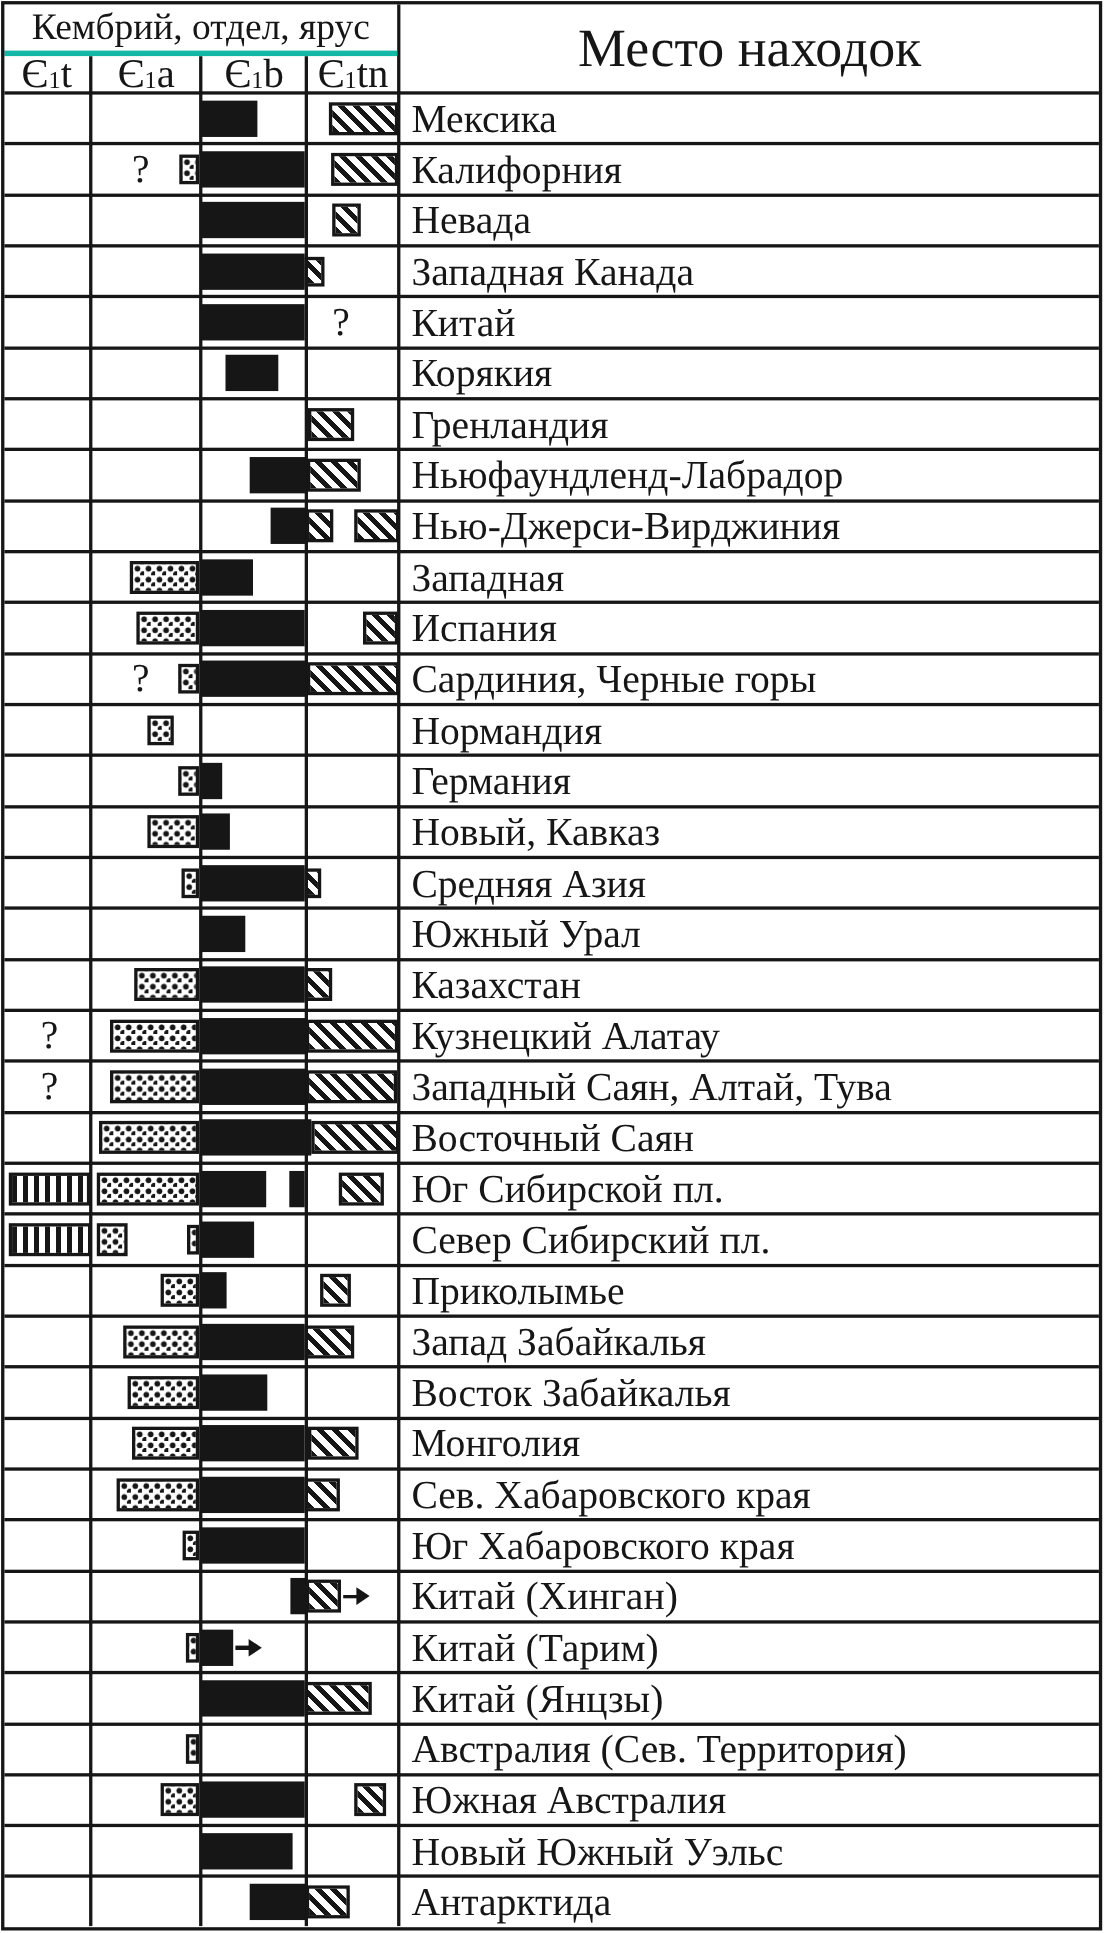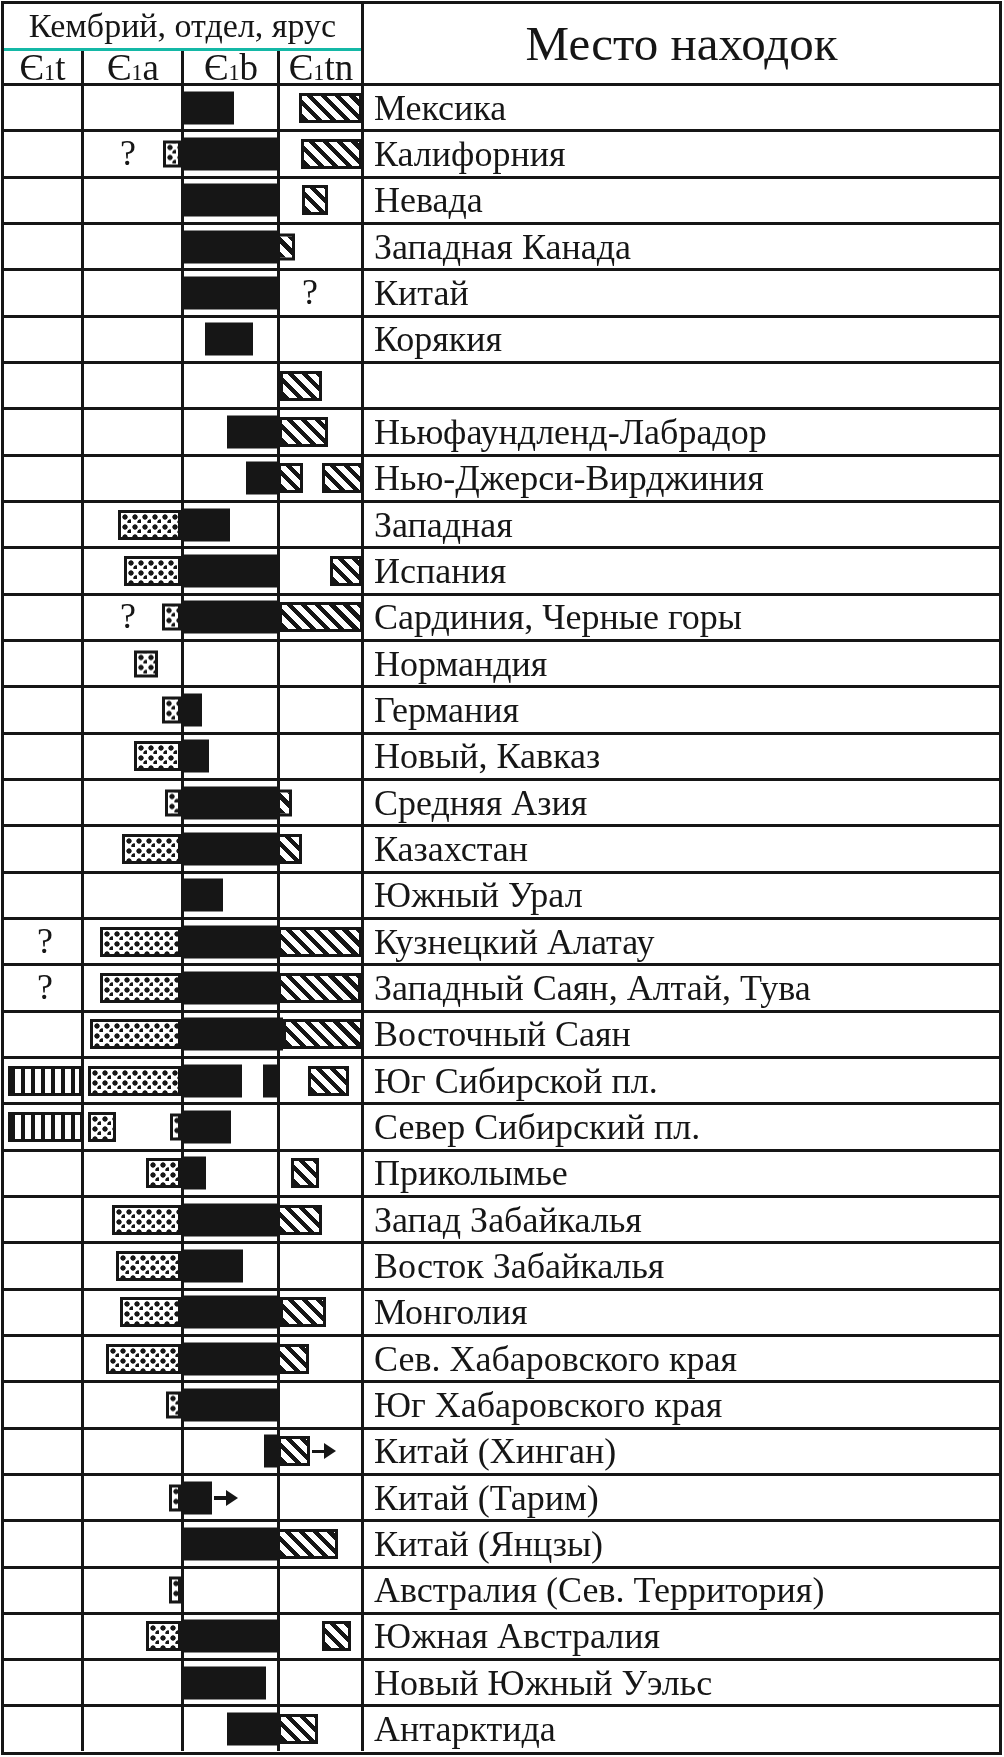--- a/index.html
+++ b/index.html
@@ -4,21 +4,21 @@
 <style>
   html,body{margin:0;padding:0;background:#ffffff;}
   .figure{
     position:relative;width:1004px;height:1757px;background:#fff;
     font-family:"Liberation Serif","DejaVu Serif",serif;color:#161616;overflow:hidden;
   }
   .frame{position:absolute;left:1px;top:1px;width:1001px;height:1754px;
     border:3px solid #161616;box-sizing:border-box;z-index:3;pointer-events:none;}
   
   .group-label{position:absolute;left:4px;top:4px;width:357px;height:47px;box-sizing:border-box;
-    border-bottom:3px solid #14b8a6;display:flex;align-items:center;justify-content:center;
+    border-bottom:5px solid #14b8a6;display:flex;align-items:center;justify-content:center;
     font-size:34px;white-space:nowrap;z-index:2;background:#fff;}
   .loc-header{position:absolute;left:364px;top:4px;width:635px;height:79px;
     display:flex;align-items:center;justify-content:center;font-size:49px;z-index:2;}
   .stage-cell{position:absolute;top:51px;height:32px;display:flex;align-items:center;
     justify-content:center;font-size:37px;z-index:2;}
   .stage-cell sub{font-size:0.60em;position:relative;top:0.28em;line-height:0;}
   .sc0{left:4px;width:77px;}
   .sc1{left:85px;width:96px;}
   .sc2{left:185px;width:92px;}
   .sc3{left:281px;width:80px;}
@@ -122,20 +122,21 @@
   <div class="bar p-solid" style="left: 178px; width: 95px;"></div>
         <span class="qmark" style="left: 306px;">?</span>
       </div>
 
   <div class="row">
     <span class="loc">Корякия</span>
   <div class="bar p-solid" style="left: 201px; width: 48px;"></div>
       </div>
 
   <div class="row">
+    <span class="loc">Гренландия</span>
   <div class="bar p-hatch" style="left: 276px; width: 42px;"></div>
       </div>
 
   <div class="row">
     <span class="loc">Ньюфаундленд-Лабрадор</span>
   <div class="bar p-solid" style="left: 223px; width: 52px;"></div>
         <div class="bar p-hatch" style="left: 275px; width: 49px;"></div>
       </div>
 
   <div class="row">
@@ -184,29 +185,29 @@
       </div>
 
   <div class="row">
     <span class="loc">Средняя Азия</span>
   <div class="bar p-dots small" style="left: 161px; width: 16px;"></div>
         <div class="bar p-solid" style="left: 178px; width: 95px;"></div>
         <div class="bar p-hatch small" style="left: 273px; width: 15px;"></div>
       </div>
 
   <div class="row">
+    <span class="loc">Южный Урал</span>
+  <div class="bar p-solid" style="left: 178px; width: 41px;"></div>
+      </div>
+
+  <div class="row">
     <span class="loc">Казахстан</span>
   <div class="bar p-dots" style="left: 118px; width: 59px;"></div>
         <div class="bar p-solid" style="left: 178px; width: 95px;"></div>
         <div class="bar p-hatch" style="left: 273px; width: 25px;"></div>
-      </div>
-
-  <div class="row">
-    <span class="loc">Южный Урал</span>
-  <div class="bar p-solid" style="left: 178px; width: 41px;"></div>
       </div>
 
   <div class="row">
     <span class="loc">Кузнецкий Алатау</span>
   <div class="bar p-dots" style="left: 96px; width: 81px;"></div>
         <div class="bar p-solid" style="left: 178px; width: 96px;"></div>
         <div class="bar p-hatch" style="left: 274px; width: 84px;"></div>
         <span class="qmark" style="left: 41px;">?</span>
       </div>
 

